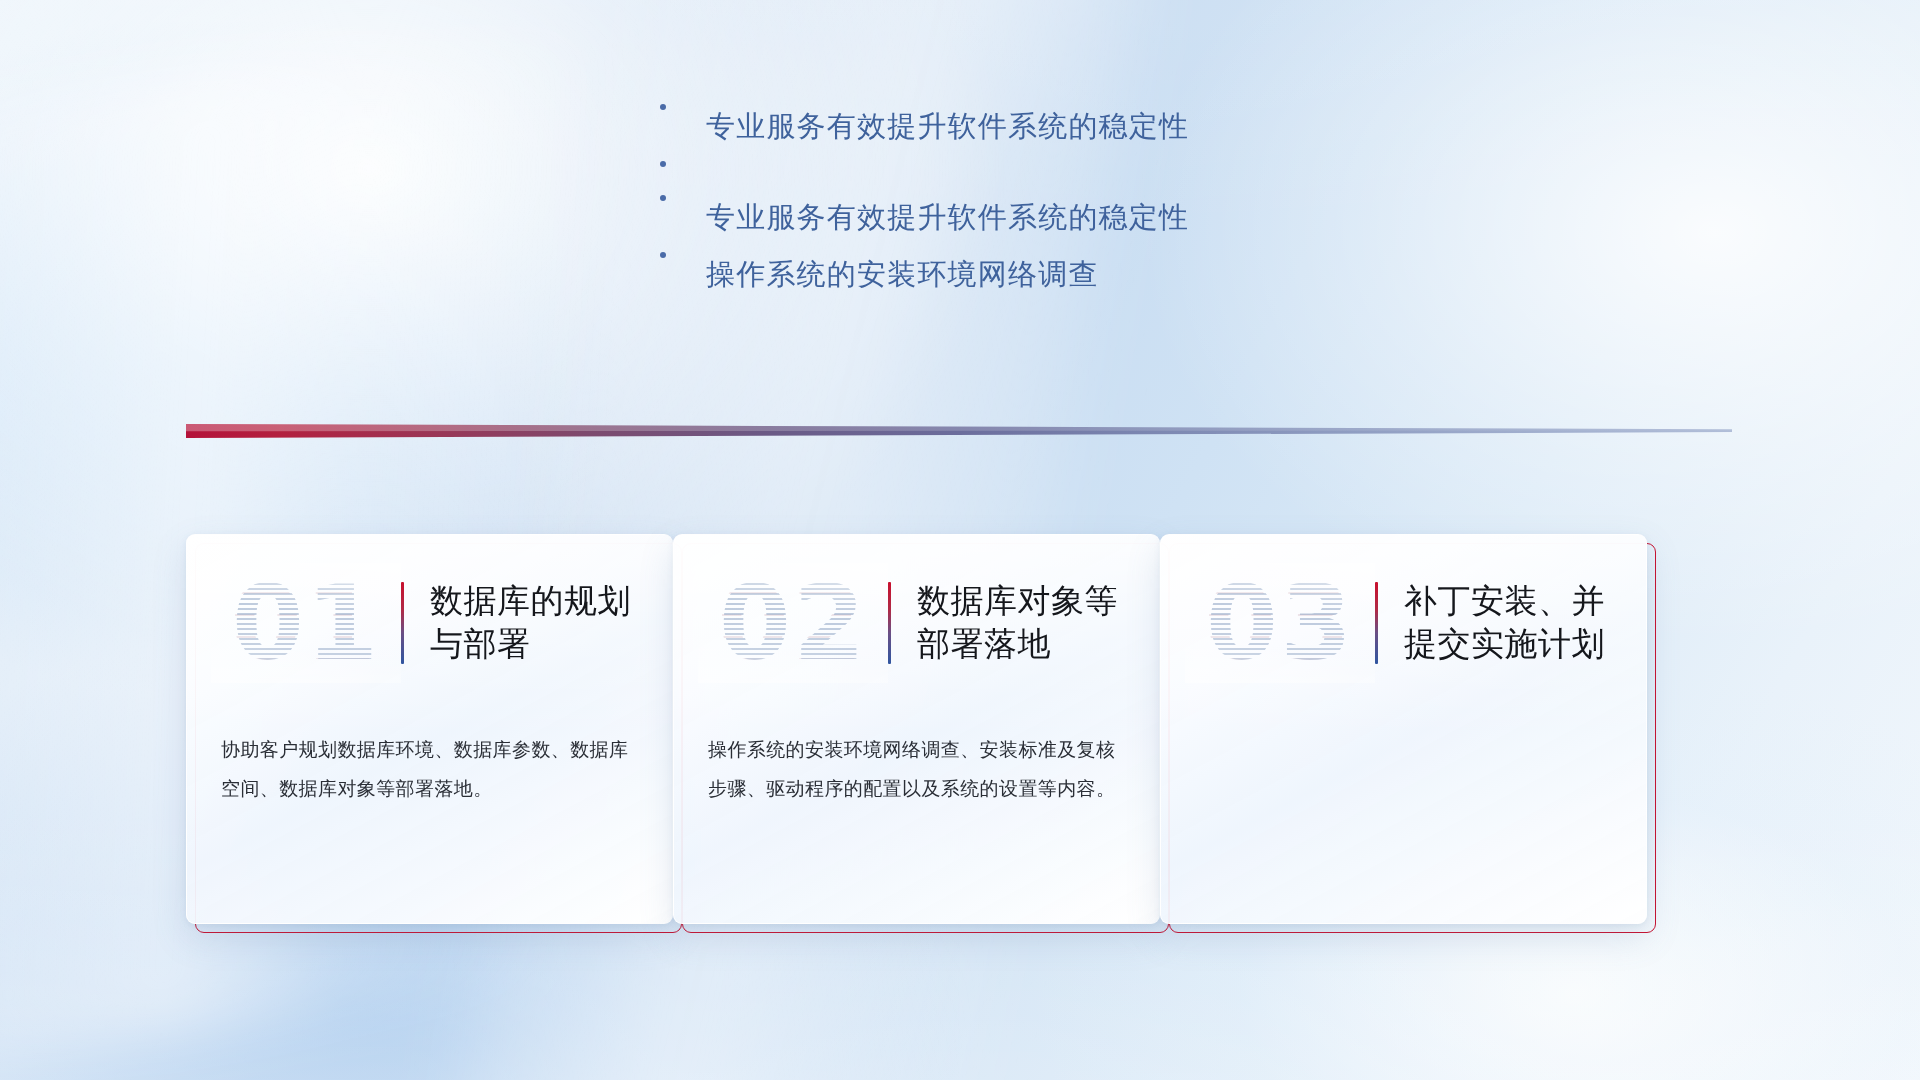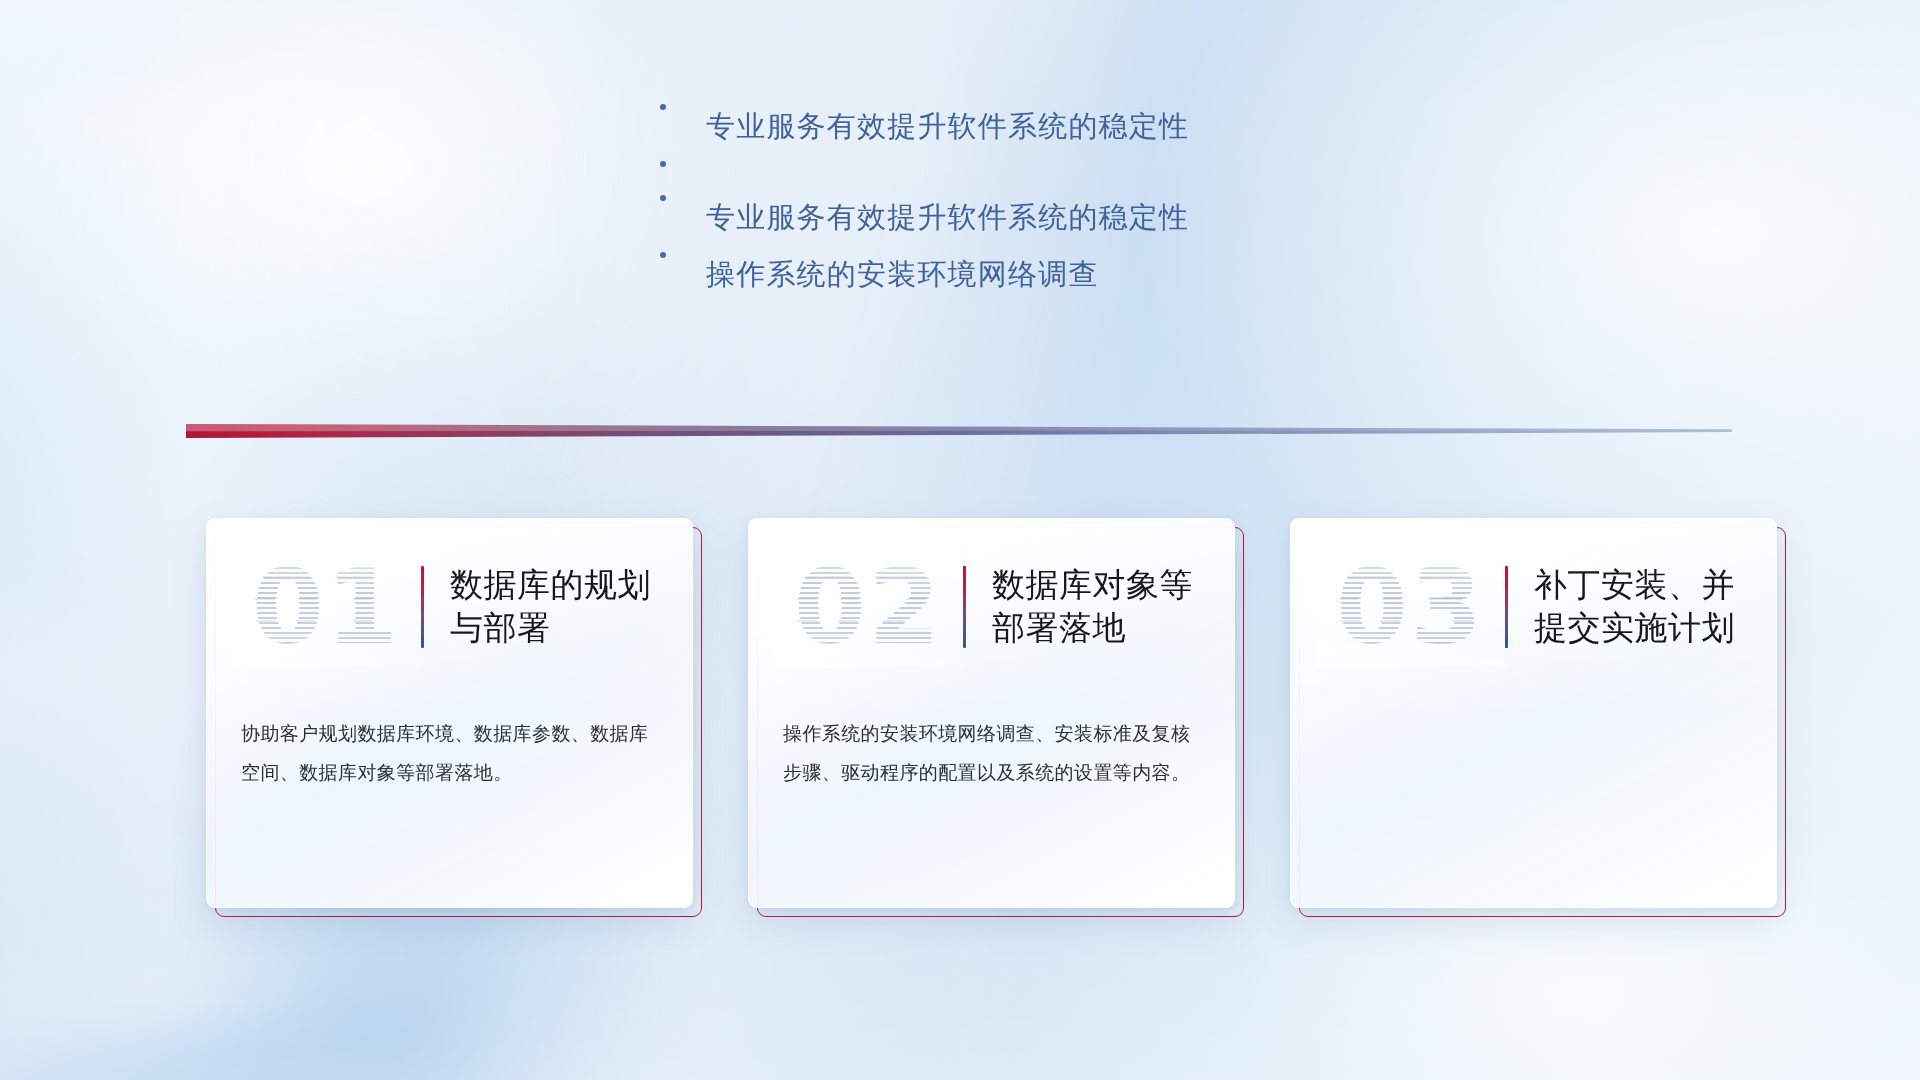--- a/index.html
+++ b/index.html
@@ -97,22 +97,22 @@
       #b0bdd8 100%);
   }
   .divider-sheen{
     position:absolute;left:0;top:0;width:100%;height:100%;
     clip-path:polygon(0 0, 100% 38%, 100% 46%, 0 52%);
     background:linear-gradient(90deg, rgba(255,255,255,.30), rgba(255,255,255,.05));
   }
 
   
   .cards{
-    position:absolute;left:186px;top:518px;
-    display:flex;gap:55px;margin-left:20px;
+    position:absolute;left:186px;top:534px;
+    display:flex;
   }
   .card-outer{position:relative;width:487px;height:390px;}
   .card-accent{
     position:absolute;left:9px;top:9px;width:487px;height:390px;
     border:1.6px solid #c8102e;border-radius:9px;
     box-sizing:border-box;
   }
   .card{
     position:absolute;left:0;top:0;width:487px;height:390px;
     border-radius:9px;box-sizing:border-box;

